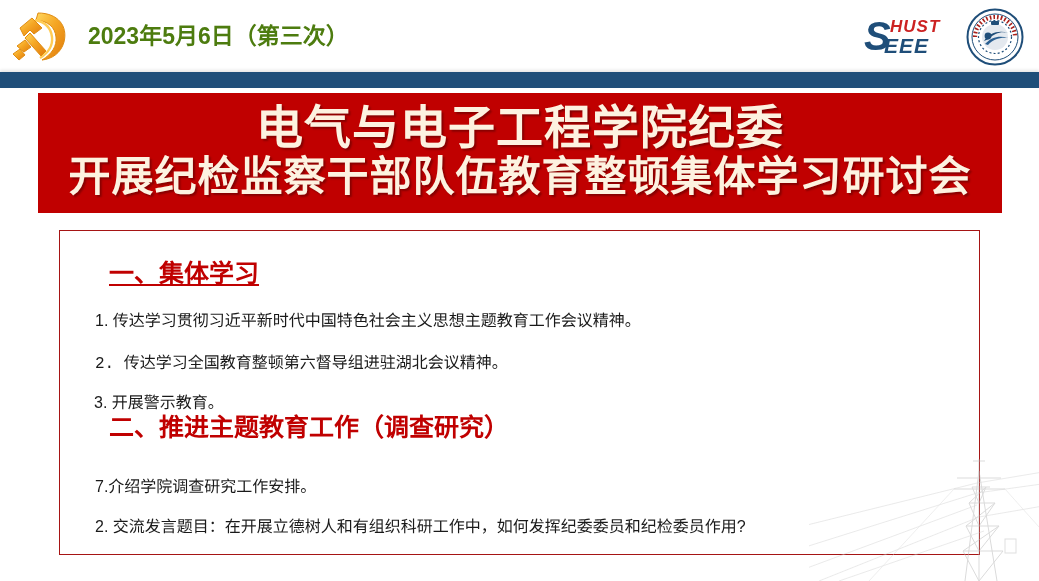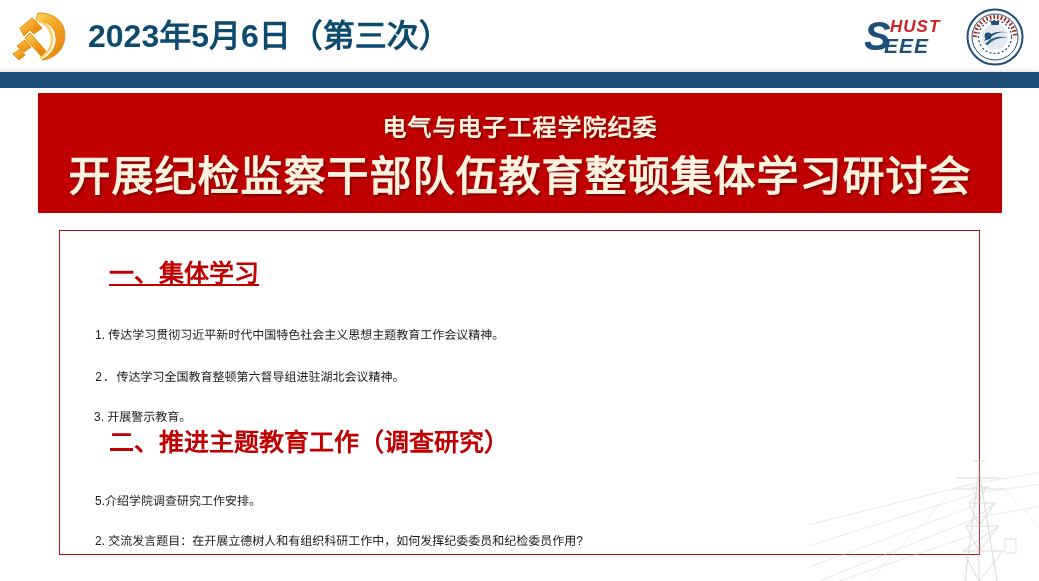--- a/index.html
+++ b/index.html
@@ -27,23 +27,23 @@
     height: 72px;
   }
   #party-emblem {
     position: absolute;
     left: 8px; top: 6px;
     width: 70px; height: 60px;
   }
   #header-date {
     position: absolute;
     left: 88px; top: 14px;
-    font-size: 32px;
+    font-size: 23px;
     font-weight: bold;
-    color: #0c4a6e;
+    color: #4d7c0f;
     letter-spacing: 0px;
     white-space: nowrap;
     line-height: 44px;
   }
   #seee-logo {
     position: absolute;
     left: 864px; top: 12px;
     width: 105px; height: 48px;
   }
   #hust-seal {
@@ -71,21 +71,21 @@
     flex-direction: column;
     align-items: center;
     justify-content: center;
   }
   .banner-line {
     color: #fdf2e0;
     font-weight: bold;
     white-space: nowrap;
     text-shadow: 2px 2px 2px rgba(0,0,0,0.30);
   }
-  #banner-line-1 { font-size: 24px; line-height: 48px; letter-spacing: 1px; }
+  #banner-line-1 { font-size: 47px; line-height: 48px; letter-spacing: 1px; }
   #banner-line-2 { font-size: 42px; line-height: 50px; letter-spacing: 1px; }
 
   
   #content-box {
     position: absolute;
     left: 59px; top: 230px;
     width: 921px;
     height: 325px;
     border: 1.6px solid #a61414;
     box-sizing: border-box;
@@ -95,24 +95,23 @@
     position: absolute;
     color: #c00000;
     font-size: 25px;
     font-weight: bold;
     white-space: nowrap;
     line-height: 30px;
   }
   .body-line {
     position: absolute;
     color: #1a1a1a;
-    font-size: 12px;
+    font-size: 16px;
     white-space: nowrap;
     line-height: 26px;
-    margin-top: 14px;
   }
 
   
   #tower-watermark {
     position: absolute;
     right: 0; bottom: 0;
     width: 230px; height: 150px;
     opacity: 0.55;
     pointer-events: none;
   }
@@ -180,23 +179,23 @@
   <div id="content-box">
 
     <div class="section-heading" style="left:49px; top:27px;text-decoration:underline;">一、集体学习</div>
 
     <div class="body-line" style="left:35px; top:77px;">1. 传达学习贯彻习近平新时代中国特色社会主义思想主题教育工作会议精神。</div>
 
     <div class="body-line" style="left:35px; top:120px;font-family:Liberation Mono, monospace;">2. 传达学习全国教育整顿第六督导组进驻湖北会议精神。</div>
 
     <div class="body-line" style="left:34px; top:159px;">3. 开展警示教育。</div>
 
-    <div class="section-heading" style="left:49px; top:196px;">二、推进主题教育工作（调查研究）</div>
-
-    <div class="body-line" style="left:35px; top:243px;">5.介绍学院调查研究工作安排。</div>
+    <div class="section-heading" style="left:49px; top:181px;">二、推进主题教育工作（调查研究）</div>
+
+    <div class="body-line" style="left:35px; top:243px;">7.介绍学院调查研究工作安排。</div>
 
     <div class="body-line" style="left:35px; top:283px;">2. 交流发言题目：在开展立德树人和有组织科研工作中，如何发挥纪委委员和纪检委员作用?</div>
   </div>
 
   <div id="tower-watermark">
     <svg viewBox="0 0 230 150" width="230" height="150" aria-hidden="true">
       <g stroke="#cfcfcf" stroke-width="0.8" fill="none">
         <line x1="-10" y1="96" x2="168" y2="52"></line>
         <line x1="-10" y1="118" x2="168" y2="62"></line>
         <line x1="-10" y1="140" x2="168" y2="74"></line>

